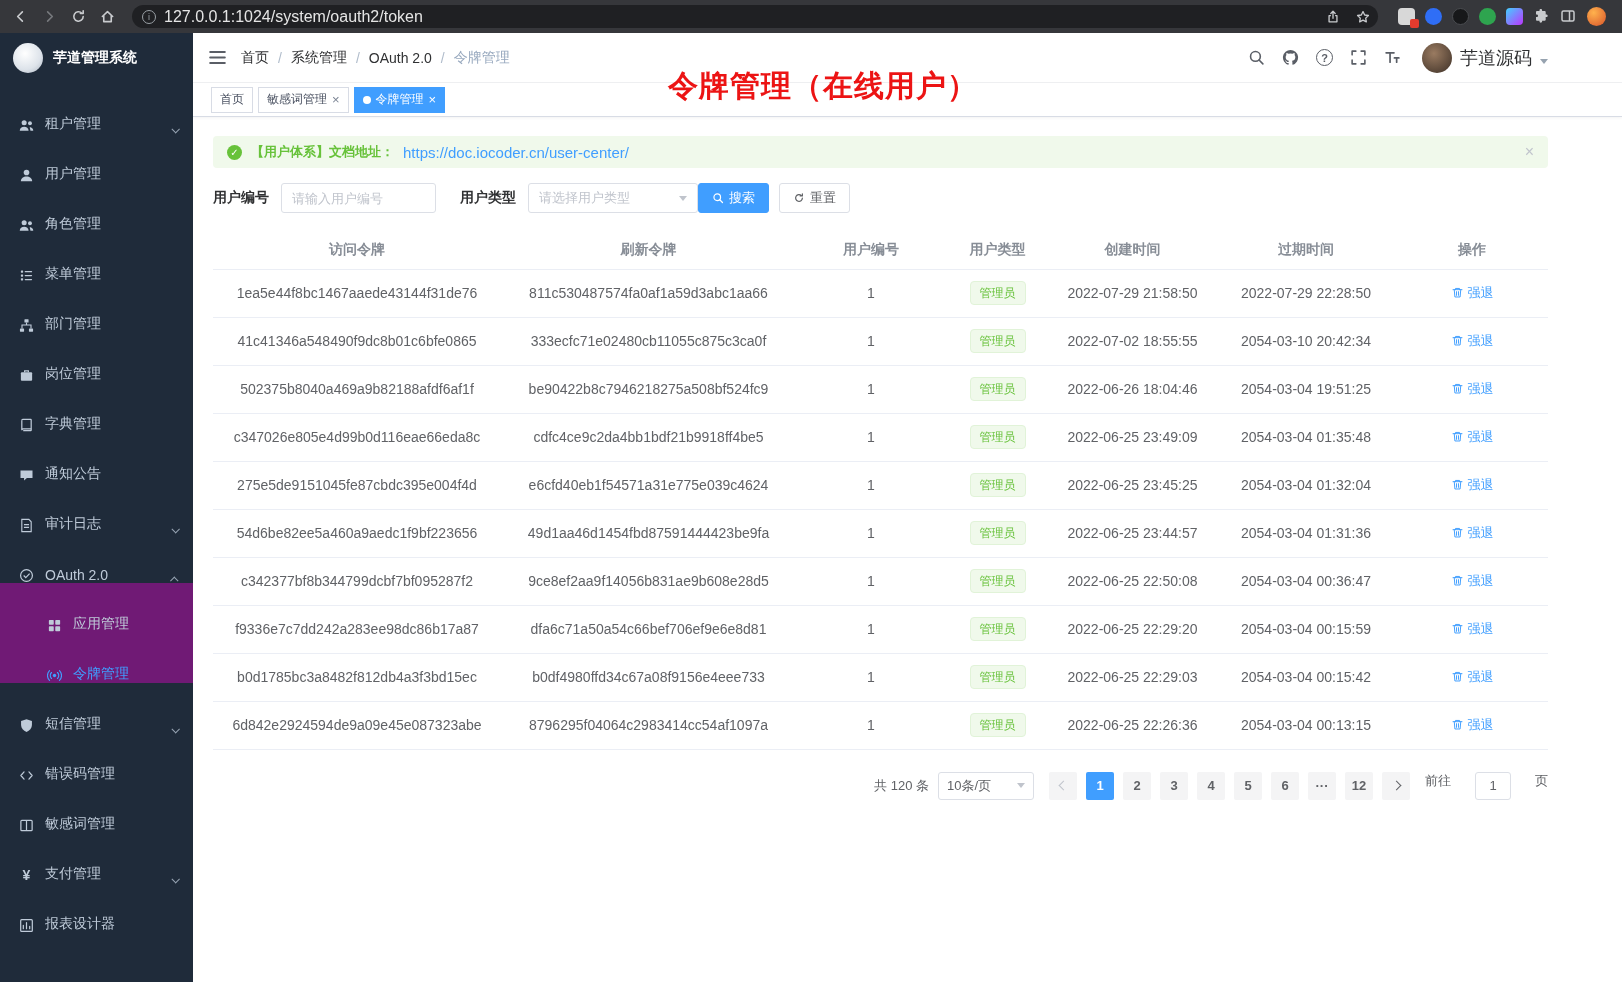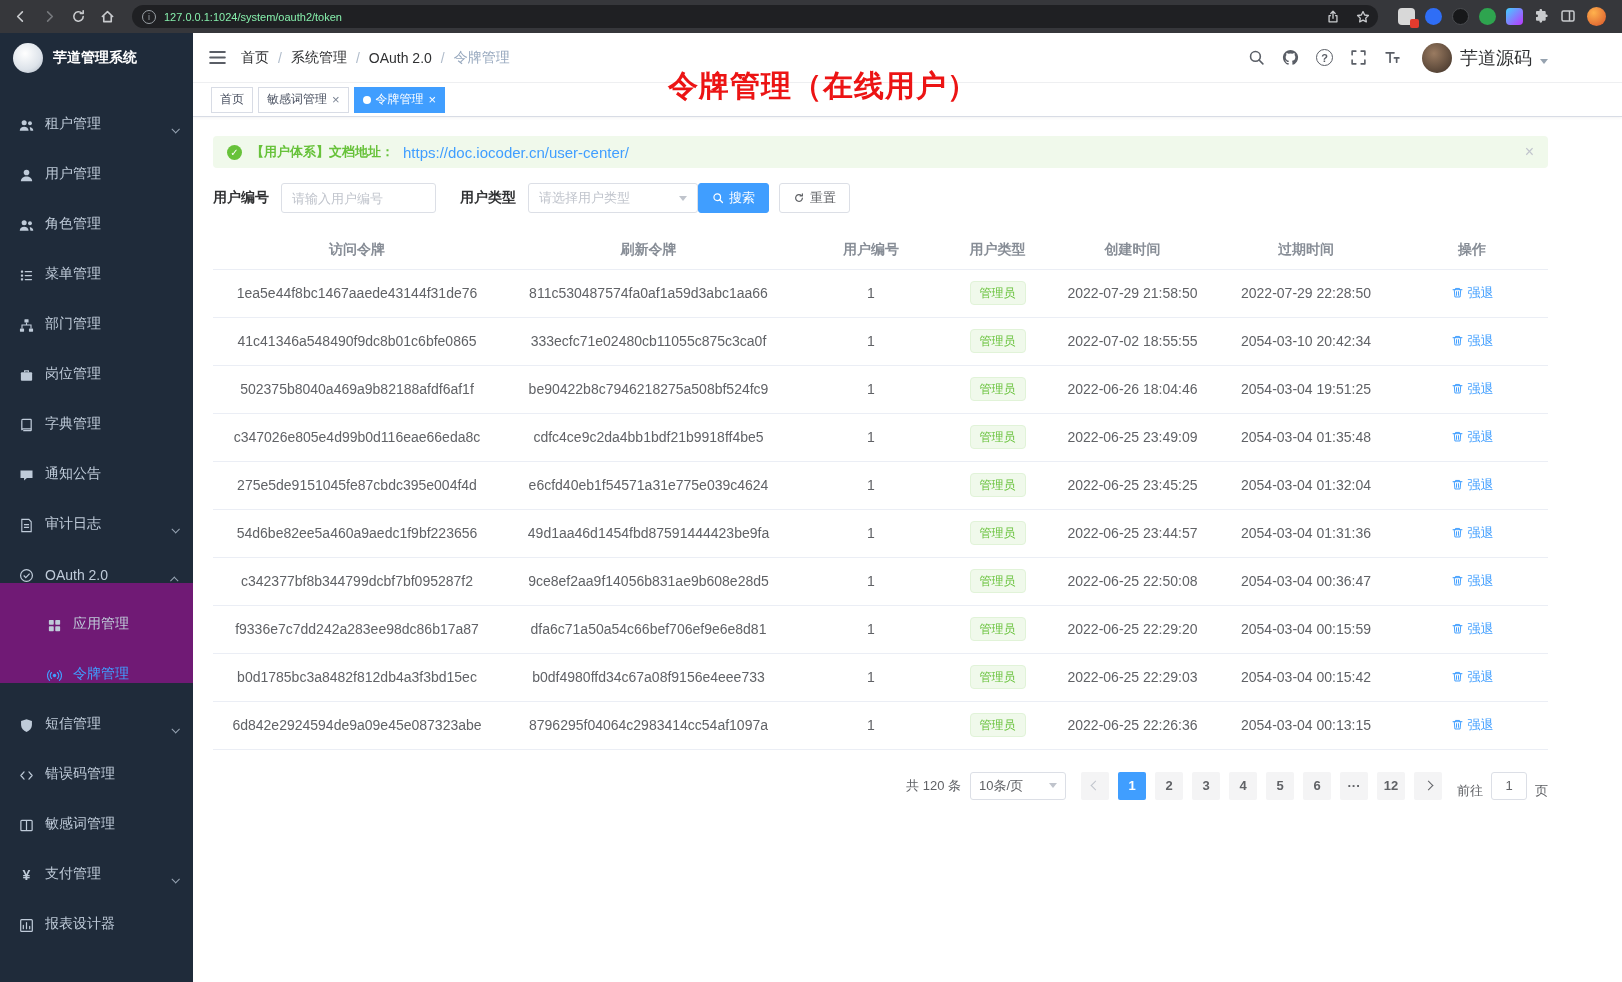--- a/index.html
+++ b/index.html
@@ -7,21 +7,21 @@
 body{font-family:"Liberation Sans","DejaVu Sans",sans-serif;background:#fff;overflow:hidden;position:relative;-webkit-font-smoothing:antialiased}
 svg{display:block}
 
 
 .browser{height:33px;background:#36373b;display:flex;align-items:center;padding:0 8px;gap:4px}
 .bbtn{width:25px;height:25px;border-radius:50%;display:flex;align-items:center;justify-content:center;flex-shrink:0;cursor:pointer}
 .bbtn svg{width:15px;height:15px;stroke:#c9cbce;stroke-width:1.7;fill:none;stroke-linecap:round;stroke-linejoin:round}
 .bbtn.dim svg{stroke:#77797d}
 .omnibox{flex:1;height:23px;background:#1f2023;border-radius:12px;margin:0 8px;display:flex;align-items:center;padding:0 4px 0 10px;gap:8px;min-width:0;cursor:text}
 .info-i{width:14px;height:14px;border:1.2px solid #9aa0a6;border-radius:50%;color:#9aa0a6;font-size:9px;display:flex;align-items:center;justify-content:center;font-style:normal;flex-shrink:0}
-.url{color:#86efac;font-size:11px;white-space:nowrap;overflow:hidden;flex:1}
+.url{color:#e5e5e5;font-size:16px;white-space:nowrap;overflow:hidden;flex:1}
 .omni-ic{width:22px;height:22px;display:flex;align-items:center;justify-content:center;flex-shrink:0;cursor:pointer}
 .omni-ic svg{width:14px;height:14px;stroke:#c9cbce;stroke-width:1.5;fill:none;stroke-linecap:round;stroke-linejoin:round}
 .exts{display:flex;align-items:center;gap:10px;padding:0 8px}
 .ext{width:17px;height:17px;border-radius:4px;position:relative;flex-shrink:0;cursor:pointer}
 .ext.e1{background:#d8d8d8}
 .ext .badge{position:absolute;right:-4px;bottom:-3px;background:#e33b2e;width:9px;height:9px;border-radius:2px}
 .ext.e2{background:#2f6ef6;border-radius:50%}
 .ext.e3{background:#17181a;border-radius:50%;border:1px solid #4a4c50}
 .ext.e4{background:#2ea44f;border-radius:50%}
 .ext.e5{background:linear-gradient(135deg,#41d1ff,#bd34fe)}
@@ -100,21 +100,21 @@
 .act{color:#409eff;font-size:13px;display:inline-flex;align-items:center;gap:4px;cursor:pointer}
 .act svg{width:13px;height:13px;stroke:#409eff;fill:none;stroke-width:1.2;stroke-linecap:round;stroke-linejoin:round}
 
 .pager{display:flex;align-items:center;justify-content:flex-end;margin-top:22px;gap:9px;font-size:13px;color:#606266}
 .psize{width:96px;height:28px;border:1px solid #dcdfe6;border-radius:3px;display:flex;align-items:center;justify-content:space-between;padding:0 8px;color:#606266;cursor:pointer;margin-right:6px}
 .pbtn{min-width:28px;height:28px;background:#f4f4f5;border-radius:2px;display:flex;align-items:center;justify-content:center;font-size:13px;color:#606266;cursor:pointer;padding:0 4px;font-weight:bold}
 .pbtn.on{background:#409eff;color:#fff}
 .parrow{width:7px;height:7px;border-right:1.4px solid #606266;border-bottom:1.4px solid #606266}
 .parrow.left{transform:rotate(135deg);border-color:#c0c4cc}
 .parrow.right{transform:rotate(-45deg)}
-.goto{display:flex;align-items:flex-end;gap:8px;margin-left:6px}
+.goto{display:flex;align-items:flex-start;gap:24px;margin-left:6px}
 .ginput{width:36px;height:28px;border:1px solid #dcdfe6;border-radius:3px;text-align:center;font-size:13px;color:#606266;font-family:inherit;outline:none}
 
 .annotation{position:absolute;left:668px;top:66px;font-size:30px;font-weight:bold;color:#ec1414;letter-spacing:1px;white-space:nowrap;pointer-events:none}
 </style>
 </head>
 <body>
 
 <div class="browser">
   <span class="bbtn">
       <svg viewBox="0 0 16 16">

